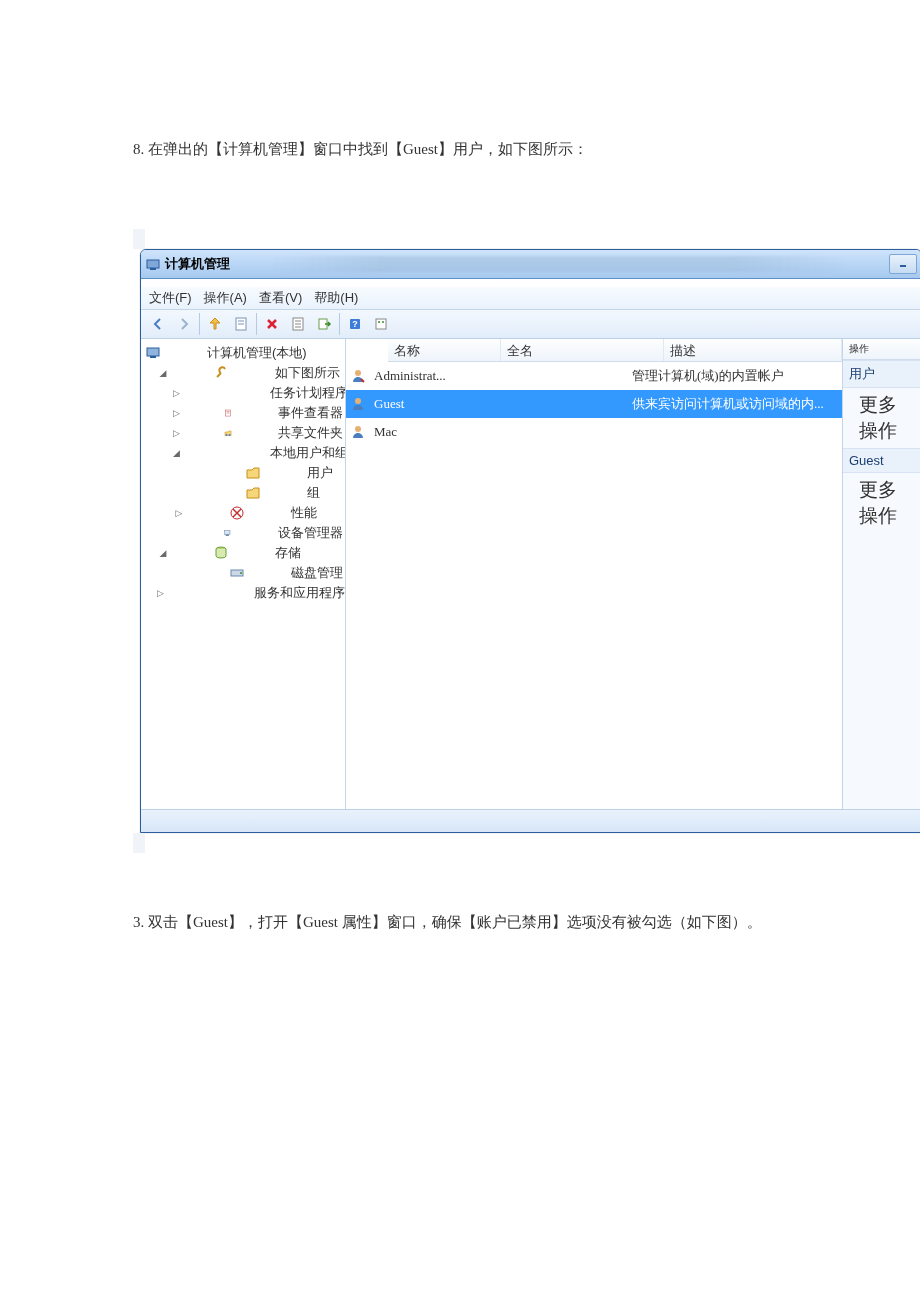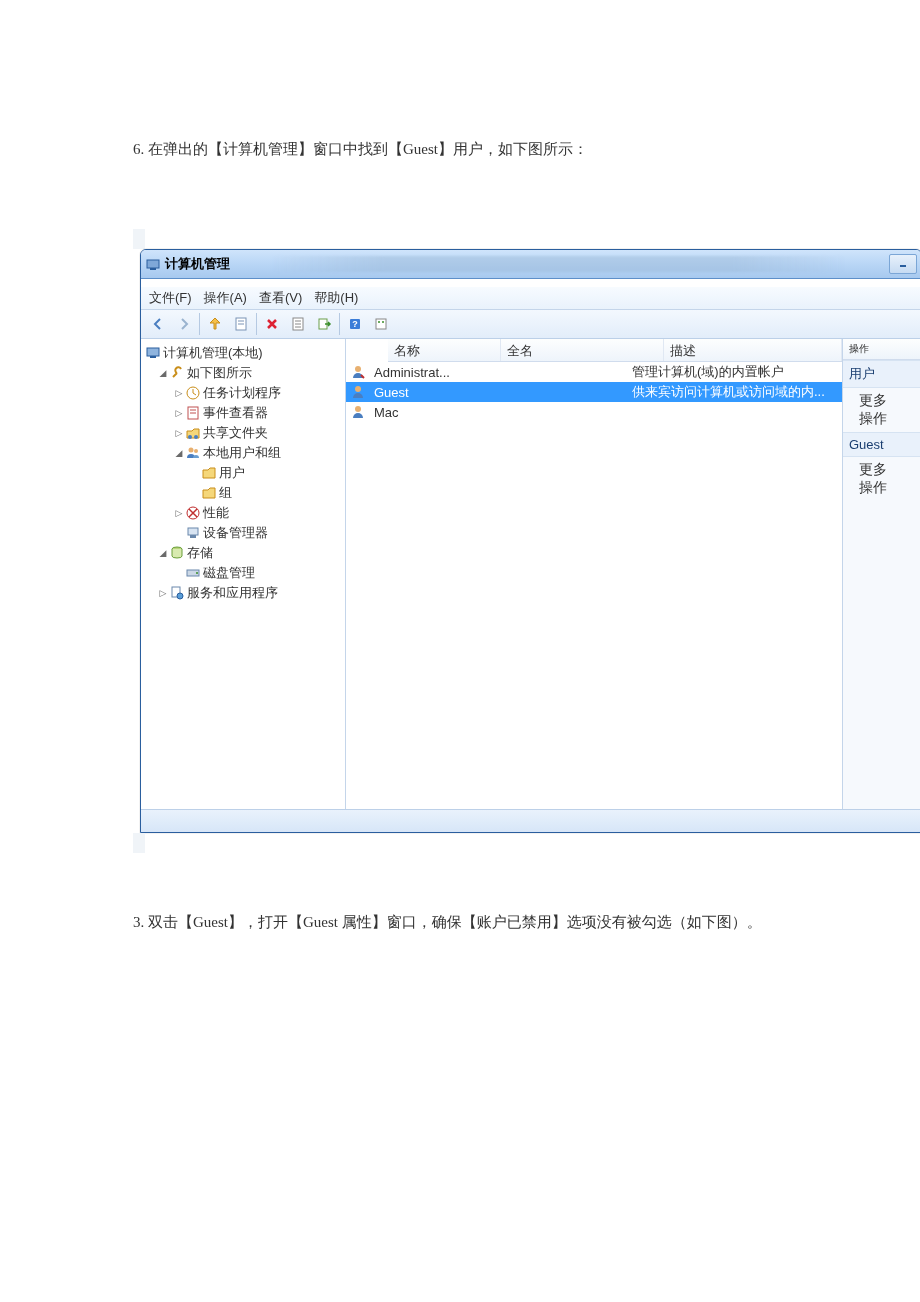--- a/index.html
+++ b/index.html
@@ -120,71 +120,72 @@
     font-size:13px;
     overflow:hidden;
   }
 
   
   .tree-row {
     display:flex; align-items:center;
     height:20px;
     padding-left:2px;
     white-space:nowrap;
+    gap:44px;
   }
   .tree-row .exp {
     width:12px; font-size:9px; color:#6a6a6a; text-align:center;
   }
   .tree-row .ticon {
     width:16px;height:16px; display:inline-flex;align-items:center;justify-content:center; margin-right:2px;
   }
   .ind1{padding-left:14px}.ind2{padding-left:30px}.ind3{padding-left:46px}
 
   
   .list-header {
     height:22px;
     background:linear-gradient(#fdfefe,#eef4fb);
     border-bottom:1px solid #d0dced;
     display:flex; font-size:13px;margin-left:42px;
   }
   .list-header .col { padding:3px 6px; border-right:1px solid #e0e8f3; }
   .col-name{width:100px}.col-full{width:150px}.col-desc{flex:1}
   .list-rows { flex:1; }
   .lrow {
-    display:flex; align-items:center; height:20px; font-size:13px;
+    display:flex; align-items:center; height:28px; font-size:13px;font-family:Liberation Serif, serif;
   }
   .lrow.selected {
     background:#3399ff; color:#fff;
   }
   .lrow .cell { padding:0 6px; overflow:hidden; white-space:nowrap; }
   .lrow .licon { width:16px;height:16px;display:inline-flex;align-items:center;justify-content:center;margin-left:4px;margin-right:2px;}
 
   
   .act-header {
     background:linear-gradient(#fdfefe,#eef4fb);
     border-bottom:1px solid #d0dced;
     padding:3px 6px; font-size:10px;
   }
   .act-section-title {
     padding:4px 6px; font-size:13px; color:#1a3e70;
     background:#e9f1fb; border-bottom:1px solid #d6e3f2; border-top:1px solid #d6e3f2;
   }
-  .act-item { padding:4px 22px 4px 16px; font-size:14px; }
+  .act-item { padding:4px 22px 4px 16px; font-size:19px; }
 
   .statusbar {
     height:22px;
     background:linear-gradient(#e9f2fc,#d7e6f8);
     border-top:1px solid #bcd0e8;
   }
 </style>
 </head>
 <body>
 
 <div class="doc">
-  <div class="step-text">6. 在弹出的【计算机管理】窗口中找到【Guest】用户，如下图所示：</div>
+  <div class="step-text">8. 在弹出的【计算机管理】窗口中找到【Guest】用户，如下图所示：</div>
 
   <div class="pad"></div>
 
   <div class="window">
 
     <div class="titlebar">
       <span class="app-icon">
         <svg viewBox="0 0 16 16">
             <rect x="2" y="4" width="12" height="8" fill="#7fa8d8" stroke="#2a5e9e"></rect>
             <rect x="5" y="12" width="6" height="2" fill="#2a5e9e"></rect>

